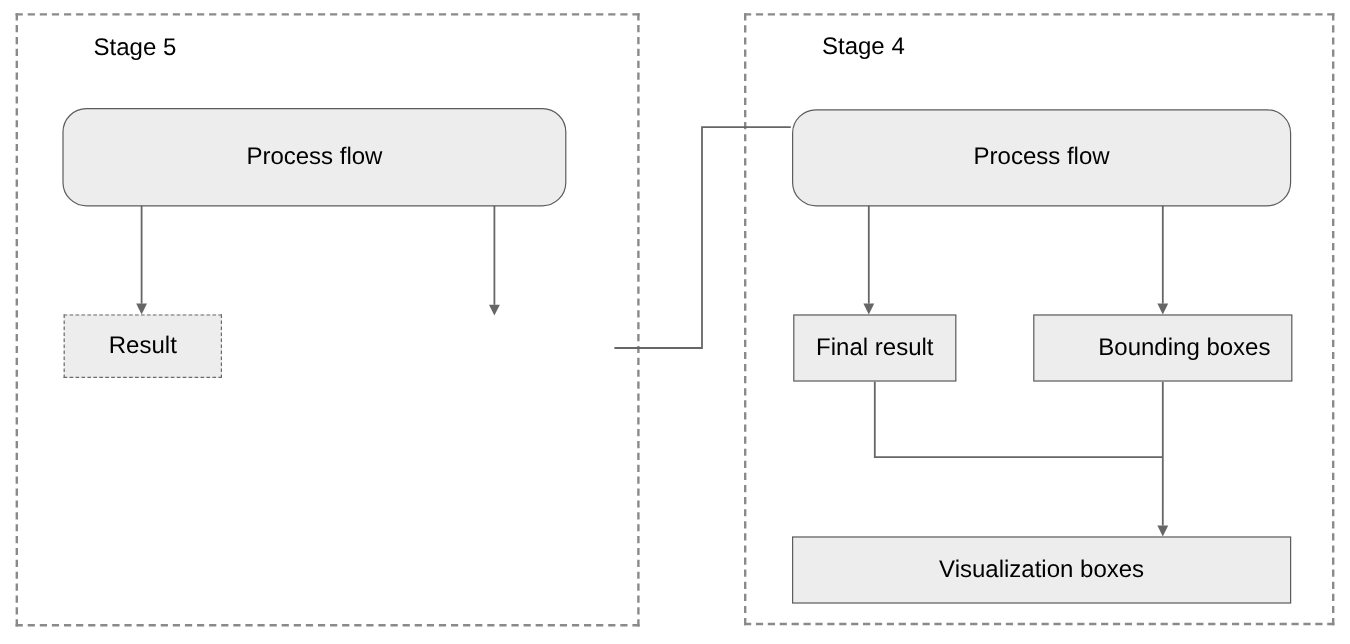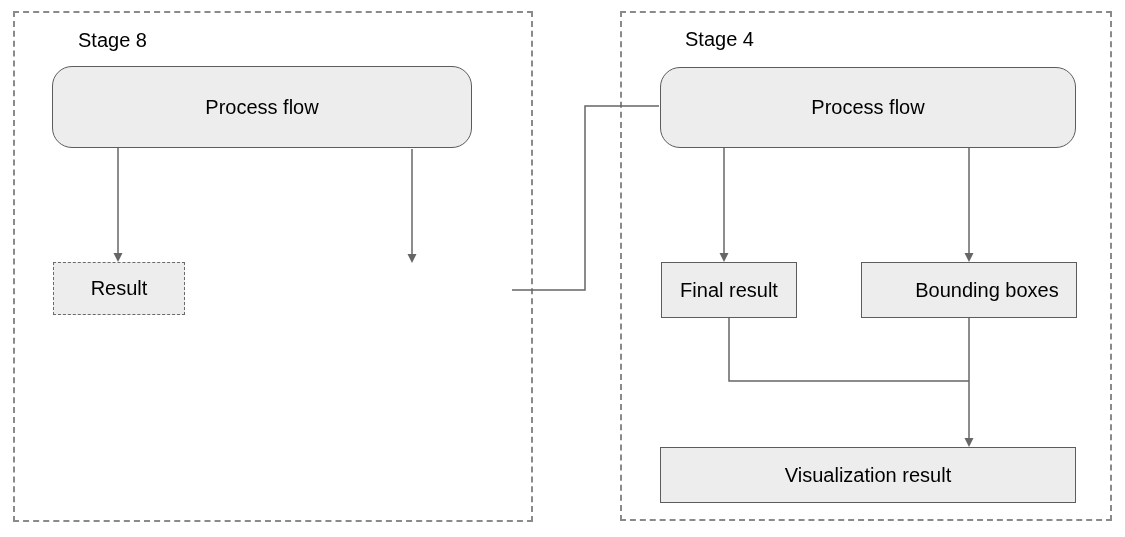--- a/index.html
+++ b/index.html
@@ -37,20 +37,21 @@
     align-items: center;
     justify-content: center;
     font-size: 20px;
     color: #000000;
     text-align: center;
     white-space: nowrap;
   }
   .node-rounded {
     border: 1.5px solid #5c5c5c;
     border-radius: 20px;
+    margin-top: 24px;
   }
   .node-solid {
     border: 1.5px solid #5c5c5c;
   }
   .node-dashed {
     border: 1.6px dashed #6b6b6b;
   }
   .node-dotted {
     border: 1.6px dotted #8f8f8f;
   }
@@ -83,21 +84,21 @@
   }
 </style>
 </head>
 <body>
 
 <div class="canvas">
 
   <div class="stage" id="stage1"></div>
   <div class="stage" id="stage2"></div>
 
-  <div class="stage-title" id="stage1-title">Stage 8</div>
+  <div class="stage-title" id="stage1-title">Stage 5</div>
   <div class="stage-title" id="stage2-title">Stage 4</div>
 
   <svg class="edges-overlay" viewBox="0 0 1125 537" xmlns="http://www.w3.org/2000/svg">
     <path class="edge" d="M118,148 L118,253"></path>
     <polygon class="arrowhead" points="113.5,253 122.5,253 118,262"></polygon>
 
     <path class="edge" d="M412,149 L412,254"></path>
     <polygon class="arrowhead" points="407.5,254 416.5,254 412,263"></polygon>
 
     <path class="edge" d="M512,290 L585,290 L585,106 L659,106"></path>
@@ -129,16 +130,16 @@
 
   <div class="node node-solid" id="s2-final-result">
     <span>Final result</span>
   </div>
 
   <div class="node node-solid" id="s2-bounding">
     <span>Bounding boxes</span>
   </div>
 
   <div class="node node-solid" id="s2-visualization">
-    <span>Visualization result</span>
+    <span>Visualization boxes</span>
   </div>
 
 </div>
 
 </body></html>

